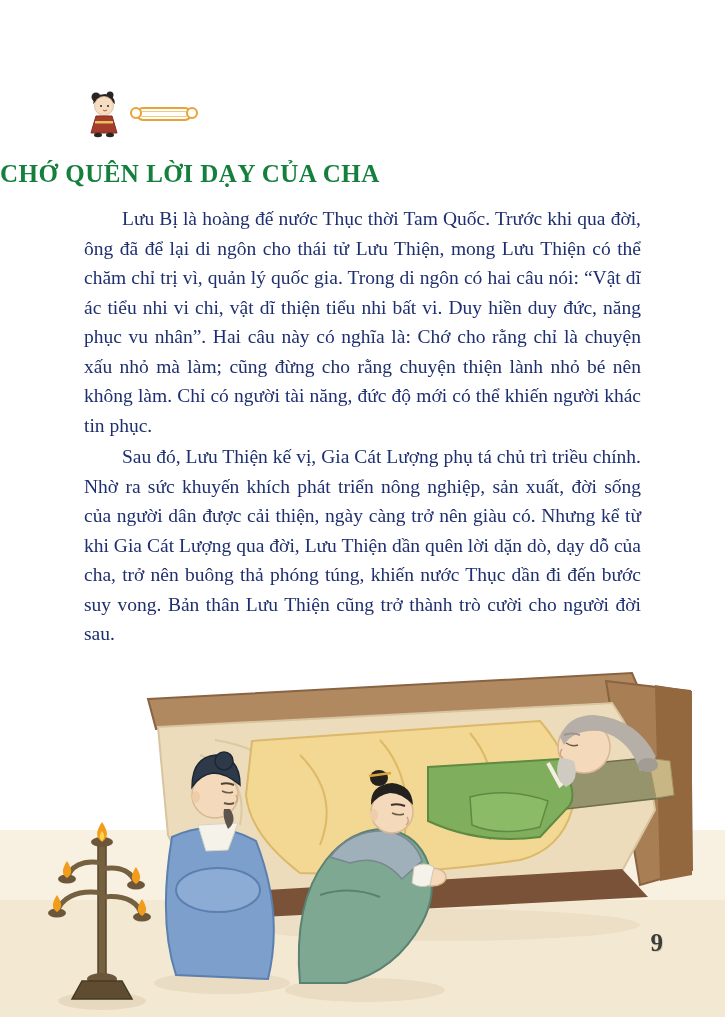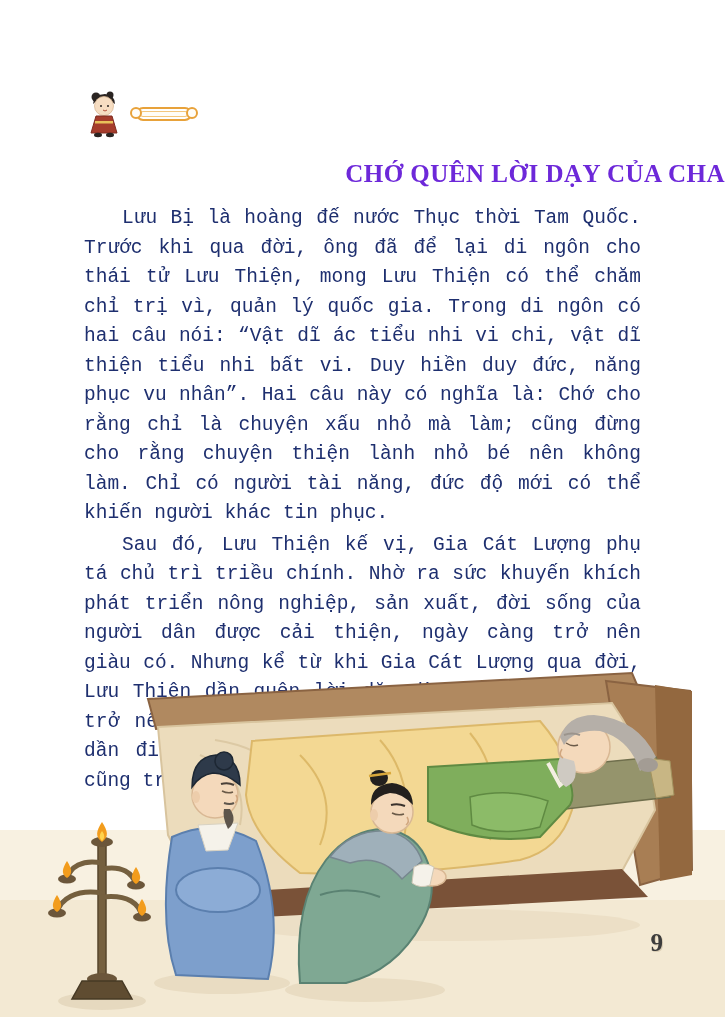--- a/index.html
+++ b/index.html
@@ -50,38 +50,37 @@
     text-shadow: 0 1px 0 #d07a1a, 0 0 1px #d07a1a;
     white-space: nowrap;
   }
 
   
   .article-title {
     position: absolute;
     top: 160px;
     left: 0;
     width: 100%;
-    text-align: right;
+    text-align: left;
     font-size: 25px;
     font-weight: 700;
-    color: #6d28d9;
+    color: #15803d;
     letter-spacing: 0.5px;
   }
 
   
   .body-text {
     position: absolute;
     top: 204px;
     left: 84px;
     width: 557px;
     color: #1e2f6f;
     font-size: 19.5px;
     line-height: 29.5px;
     text-align: justify;
-    font-family: Liberation Mono, monospace;
   }
   .body-text p { text-indent: 38px; margin-bottom: 2px; }
 
   
   .illustration {
     position: absolute;
     left: 0;
     bottom: 0;
     width: 725px;
     height: 372px;

